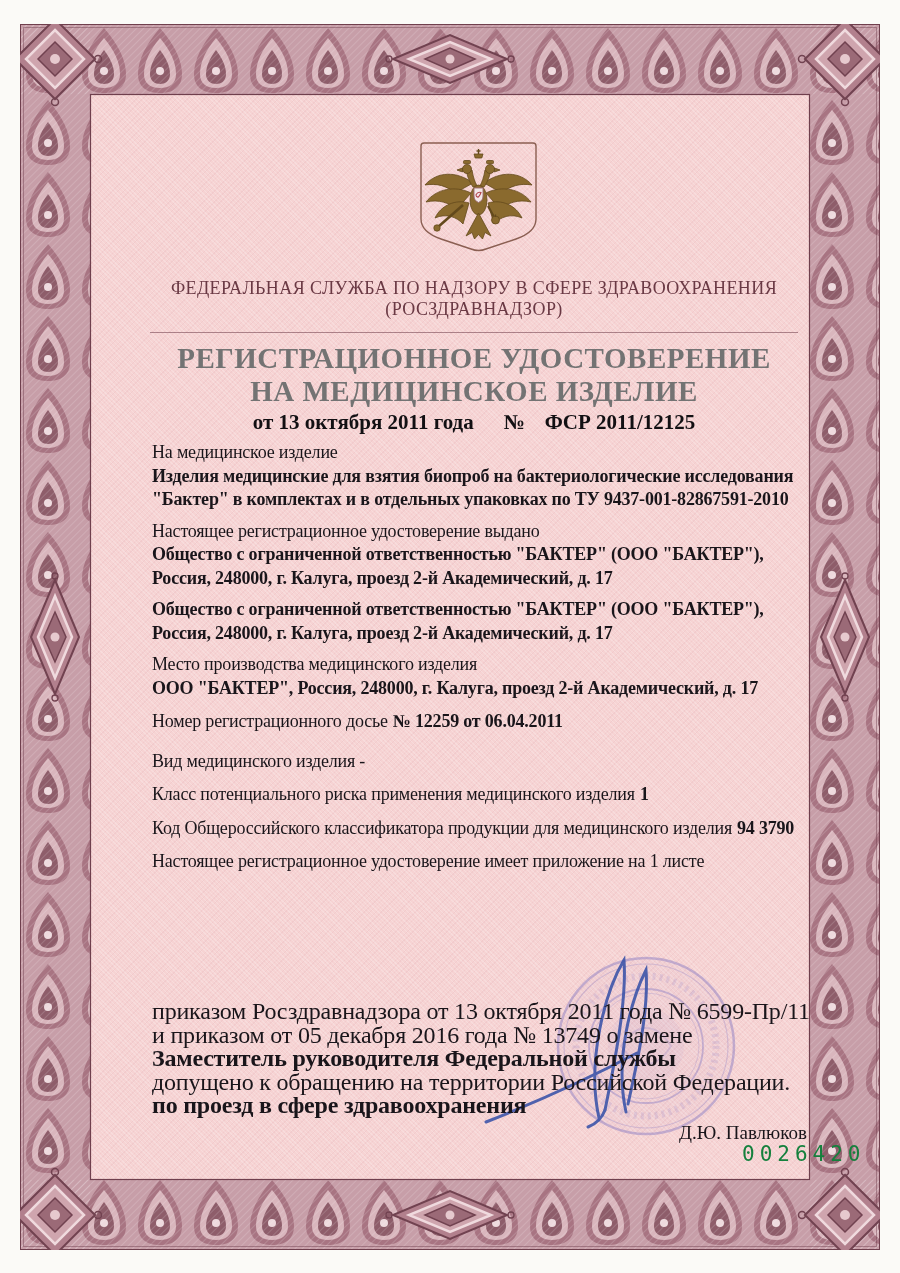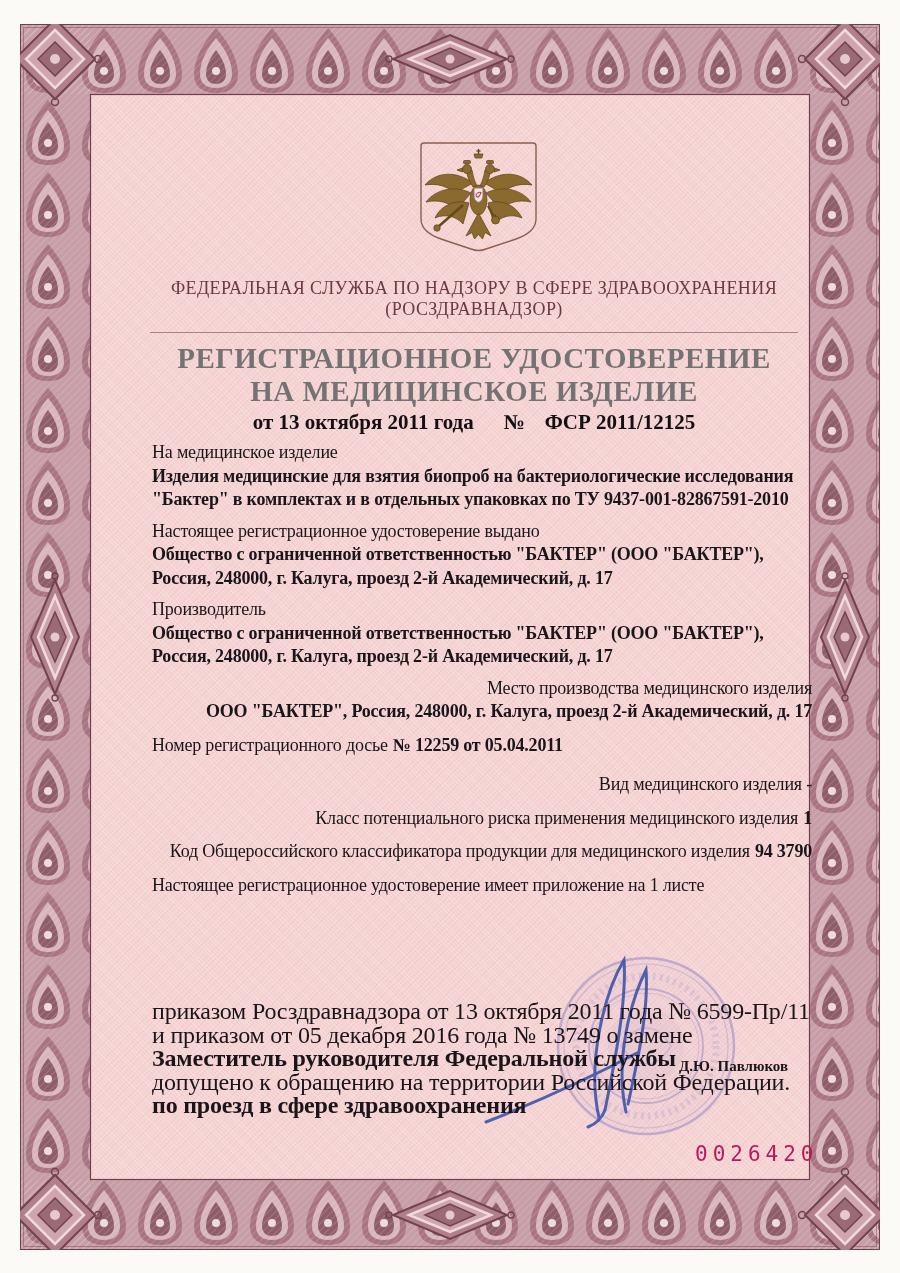--- a/index.html
+++ b/index.html
@@ -47,39 +47,39 @@
   }
   .dateline .numlabel{margin-left:30px;}
   .dateline .numval{margin-left:20px;}
 
   .content{
     position:absolute;left:38px;top:347px;width:660px;
     font-size:18px;line-height:23.5px;letter-spacing:-0.2px;
   }
   .content p{margin:0;}
   .m8{margin-bottom:8px !important;}
-  .m10{margin-bottom:10px !important;text-align:right;}
+  .m10{margin-bottom:10px !important;}
   .m16{margin-bottom:16px !important;}
   .line{display:block;white-space:nowrap;}
   .b{font-weight:bold;}
   .val{margin-left:.28em;}
 
   .footer-block{
     position:absolute;left:38px;top:906px;width:660px;
     font-size:24px;line-height:23.5px;letter-spacing:-0.2px;
   }
 
   .signer-name{
-    position:absolute;left:565px;top:964px;white-space:nowrap;
-    font-weight:bold;font-size:15px;color:#14111    4;
+    position:absolute;left:565px;top:1028px;white-space:nowrap;
+    font-weight:normal;font-size:19px;color:#14111    4;
   }
   .serial{
-    position:absolute;left:581px;top:1048px;
+    position:absolute;left:628px;top:1048px;
     font-family:"DejaVu Sans Mono",monospace;
-    font-size:21px;color:#be185d;letter-spacing:5px;white-space:nowrap;
+    font-size:21px;color:#15803d;letter-spacing:5px;white-space:nowrap;
   }
   .stamp{position:absolute;left:437px;top:857px;opacity:.9;}
   .signature{position:absolute;left:360px;top:846px;}
 </style>
 </head>
 <body>
 
 <div class="page">
 
   <div class="panel-bg"></div>
@@ -201,30 +201,29 @@
         <span class="line">На медицинское изделие</span>
         <span class="line b">Изделия медицинские для взятия биопроб на бактериологические исследования</span>
         <span class="line b">"Бактер" в комплектах и в отдельных упаковках по ТУ 9437-001-82867591-2010</span>
       </p>
       <p class="m8">
         <span class="line">Настоящее регистрационное удостоверение выдано</span>
         <span class="line b">Общество с ограниченной ответственностью "БАКТЕР" (ООО "БАКТЕР"),</span>
         <span class="line b">Россия, 248000, г. Калуга, проезд 2-й Академический, д. 17</span>
       </p>
       <p class="m8">
-        <span class="line">Производитель</span>
         <span class="line b">Общество с ограниченной ответственностью "БАКТЕР" (ООО "БАКТЕР"),</span>
         <span class="line b">Россия, 248000, г. Калуга, проезд 2-й Академический, д. 17</span>
       </p>
       <p class="m10">
         <span class="line">Место производства медицинского изделия</span>
         <span class="line b">ООО "БАКТЕР", Россия, 248000, г. Калуга, проезд 2-й Академический, д. 17</span>
       </p>
       <p class="m16">
-        <span class="line"><span>Номер регистрационного досье</span><span class="b val">№ 12259 от 05.04.2011</span></span>
+        <span class="line"><span>Номер регистрационного досье</span><span class="b val">№ 12259 от 06.04.2011</span></span>
       </p>
       <p class="m10">
         <span class="line">Вид медицинского изделия -</span>
       </p>
       <p class="m10">
         <span class="line"><span>Класс потенциального риска применения медицинского изделия</span><span class="b val">1</span></span>
       </p>
       <p class="m10">
         <span class="line"><span>Код Общероссийского классификатора продукции для медицинского изделия</span><span class="b val">94 3790</span></span>
       </p>

